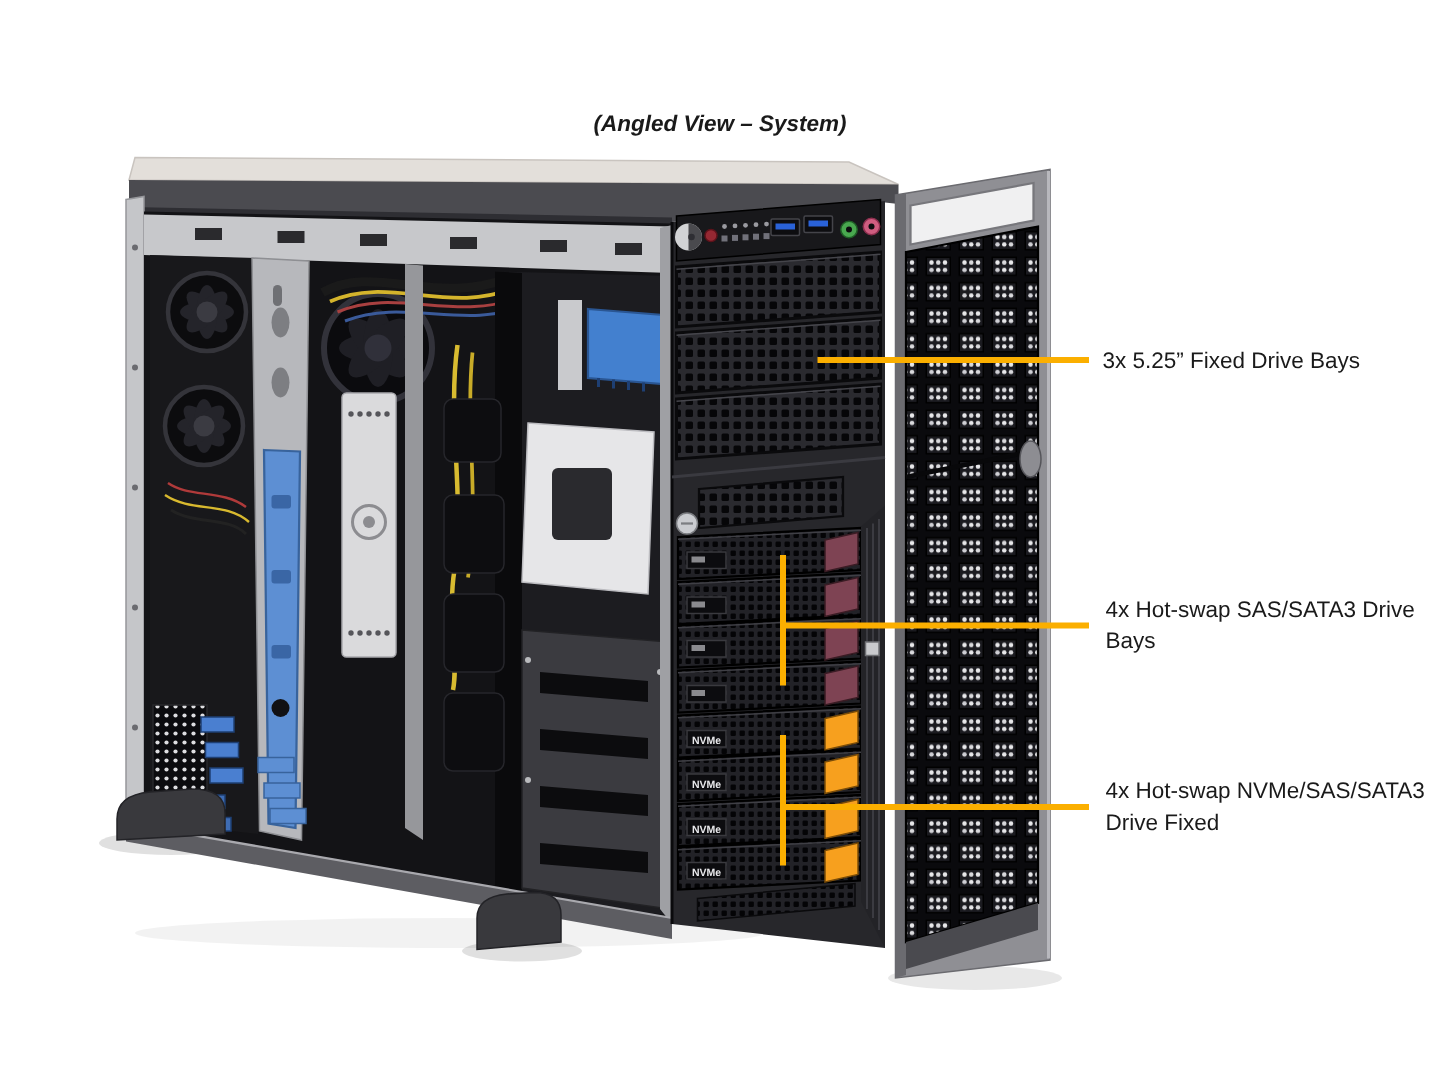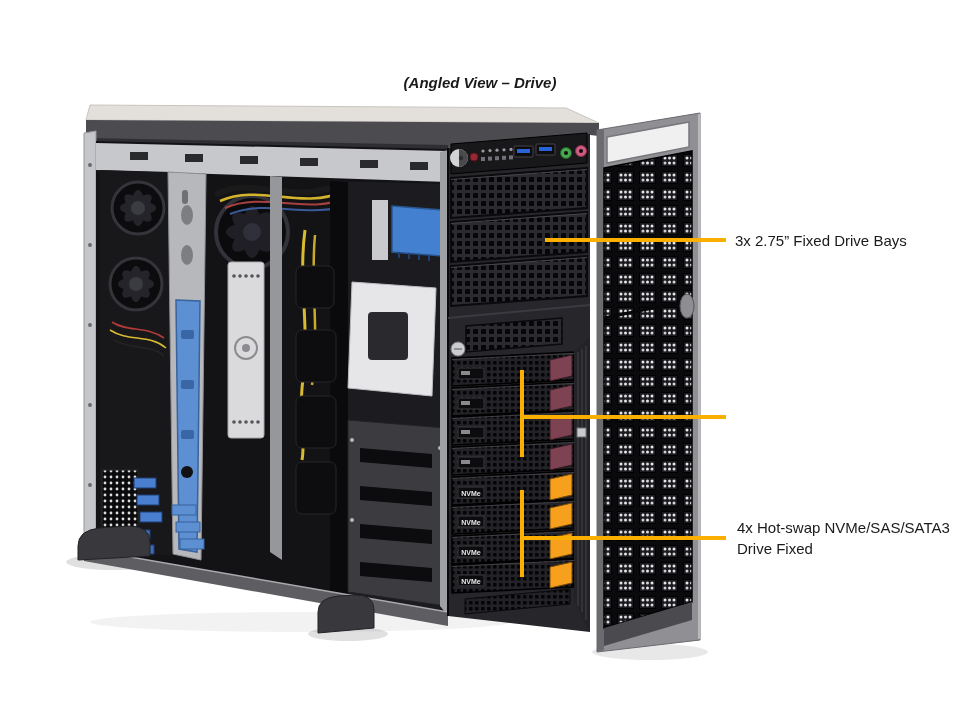--- a/index.html
+++ b/index.html
@@ -354,18 +354,19 @@
     <path d="M318,612 Q318,598 338,596 L356,595 Q374,595 374,610 L374,628 L318,633 Z" fill="#39393d" stroke="#232327"></path>
   </g>
 
   <g fill="none" stroke-width="4">
     <path d="M545,240 H726" stroke="#FBAF00"></path>
     <path d="M522,370 V457 M522,417 H726" stroke="#FBAF00"></path>
     <path d="M522,490 V577 M522,538 H726" stroke="#FBAF00"></path>
   </g>
 </svg>
 
-<div class="fig-title">(Angled View – Drive)</div>
-
-<div class="callout-label callout-1">3x 2.75” Fixed Drive Bays</div>
+<div class="fig-title">(Angled View – System)</div>
+
+<div class="callout-label callout-1">3x 5.25” Fixed Drive Bays</div>
+<div class="callout-label callout-2">4x Hot-swap SAS/SATA3 Drive Bays</div>
 <div class="callout-label callout-3">4x Hot-swap NVMe/SAS/SATA3 Drive Fixed</div>
 
 </div>
 
 </body></html>

